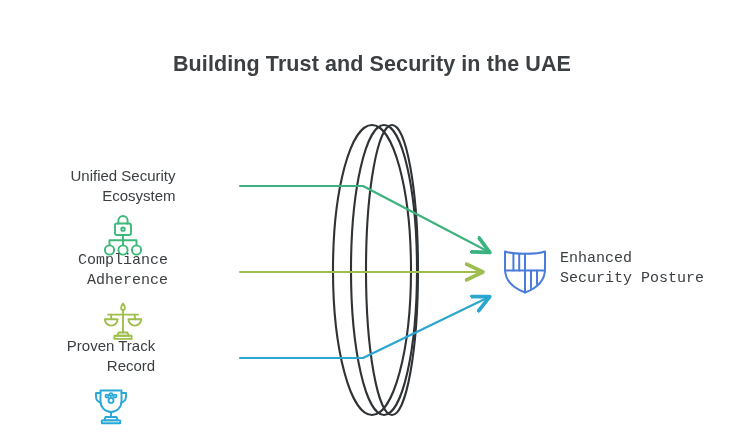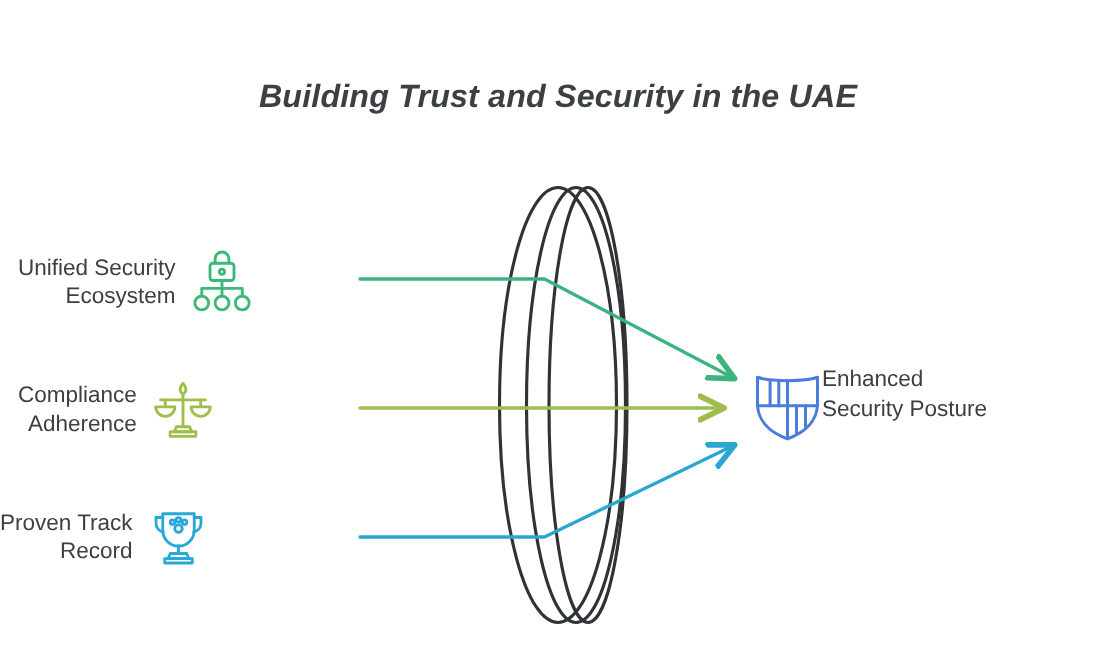--- a/index.html
+++ b/index.html
@@ -18,58 +18,61 @@
   #page-title {
     position: absolute;
     top: 52px;
     left: 0;
     width: 744px;
     text-align: center;
     font-size: 21.5px;
     font-weight: bold;
     color: #3c4043;
     letter-spacing: 0.1px;
-    font-style: italic;
   }
   .diagram-canvas {
     position: absolute;
     inset: 0;
     width: 744px;
     height: 434px;
   }
   .input-node {
     position: absolute;
     display: flex;
+    flex-direction: column;
     align-items: center;
     justify-content: flex-start;
     gap: 9px;
   }
   .node-label {
     font-size: 15px;
     line-height: 1.3;
     color: #3c4043;
     text-align: right;
     white-space: pre-line;
   }
   .node-icon {
     flex: 0 0 auto;
     width: 44px;
     height: 44px;
     display: block;
   }
   #node-unified-security-ecosystem { left: 12px; top: 166px; width: 222px; }
-  #node-compliance-adherence      { left: 12px; top: 251px; width: 222px; }
+  #node-compliance-adherence      { left: 12px; top: 251px; width: 222px; font-family: Liberation Mono, monospace; }
   #node-proven-track-record       { left: 0; top: 336px; width: 222px; }
   #node-enhanced-security-posture {
     position: absolute;
     left: 502px;
     top: 243px;
     width: 232px;
     display: flex;
     flex-direction: row;
+    align-items: center;
+    gap: 12px;
+    font-family: Liberation Mono, monospace;
   }
   #node-enhanced-security-posture .node-label {
     text-align: left;
     font-size: 15px;
     line-height: 1.32;
     color: #3c4043;
   }
   #node-enhanced-security-posture .node-icon { width: 46px; height: 52px; }
 </style>
 </head>

